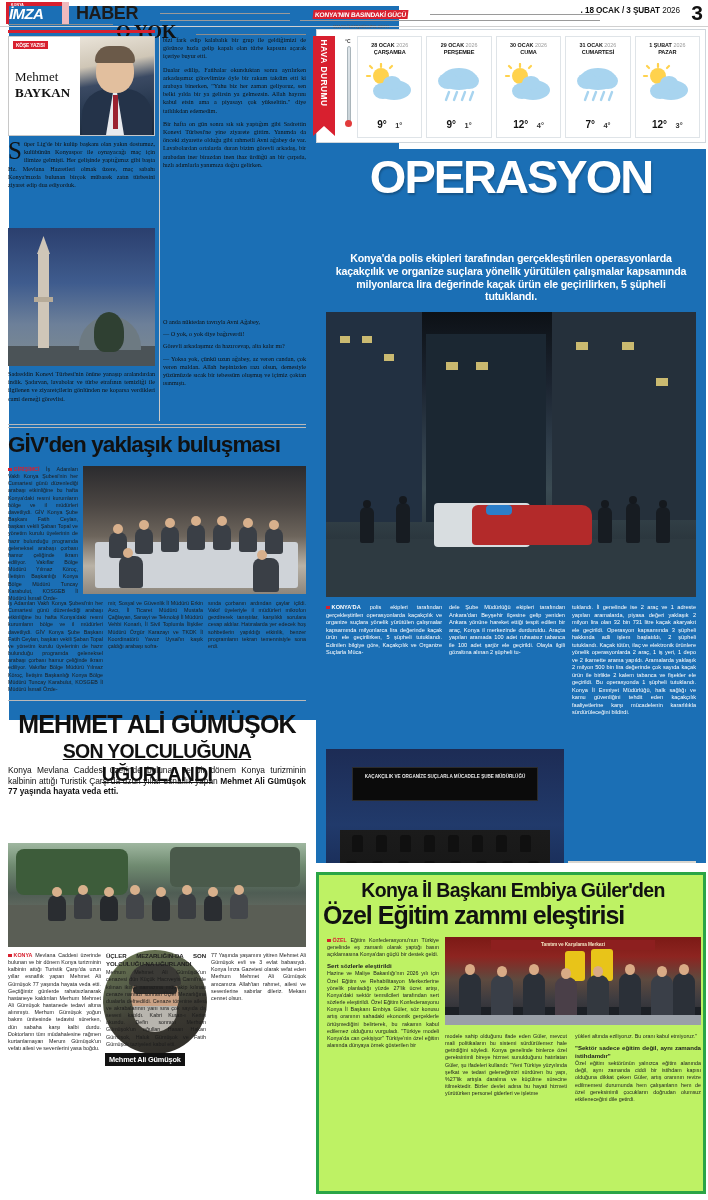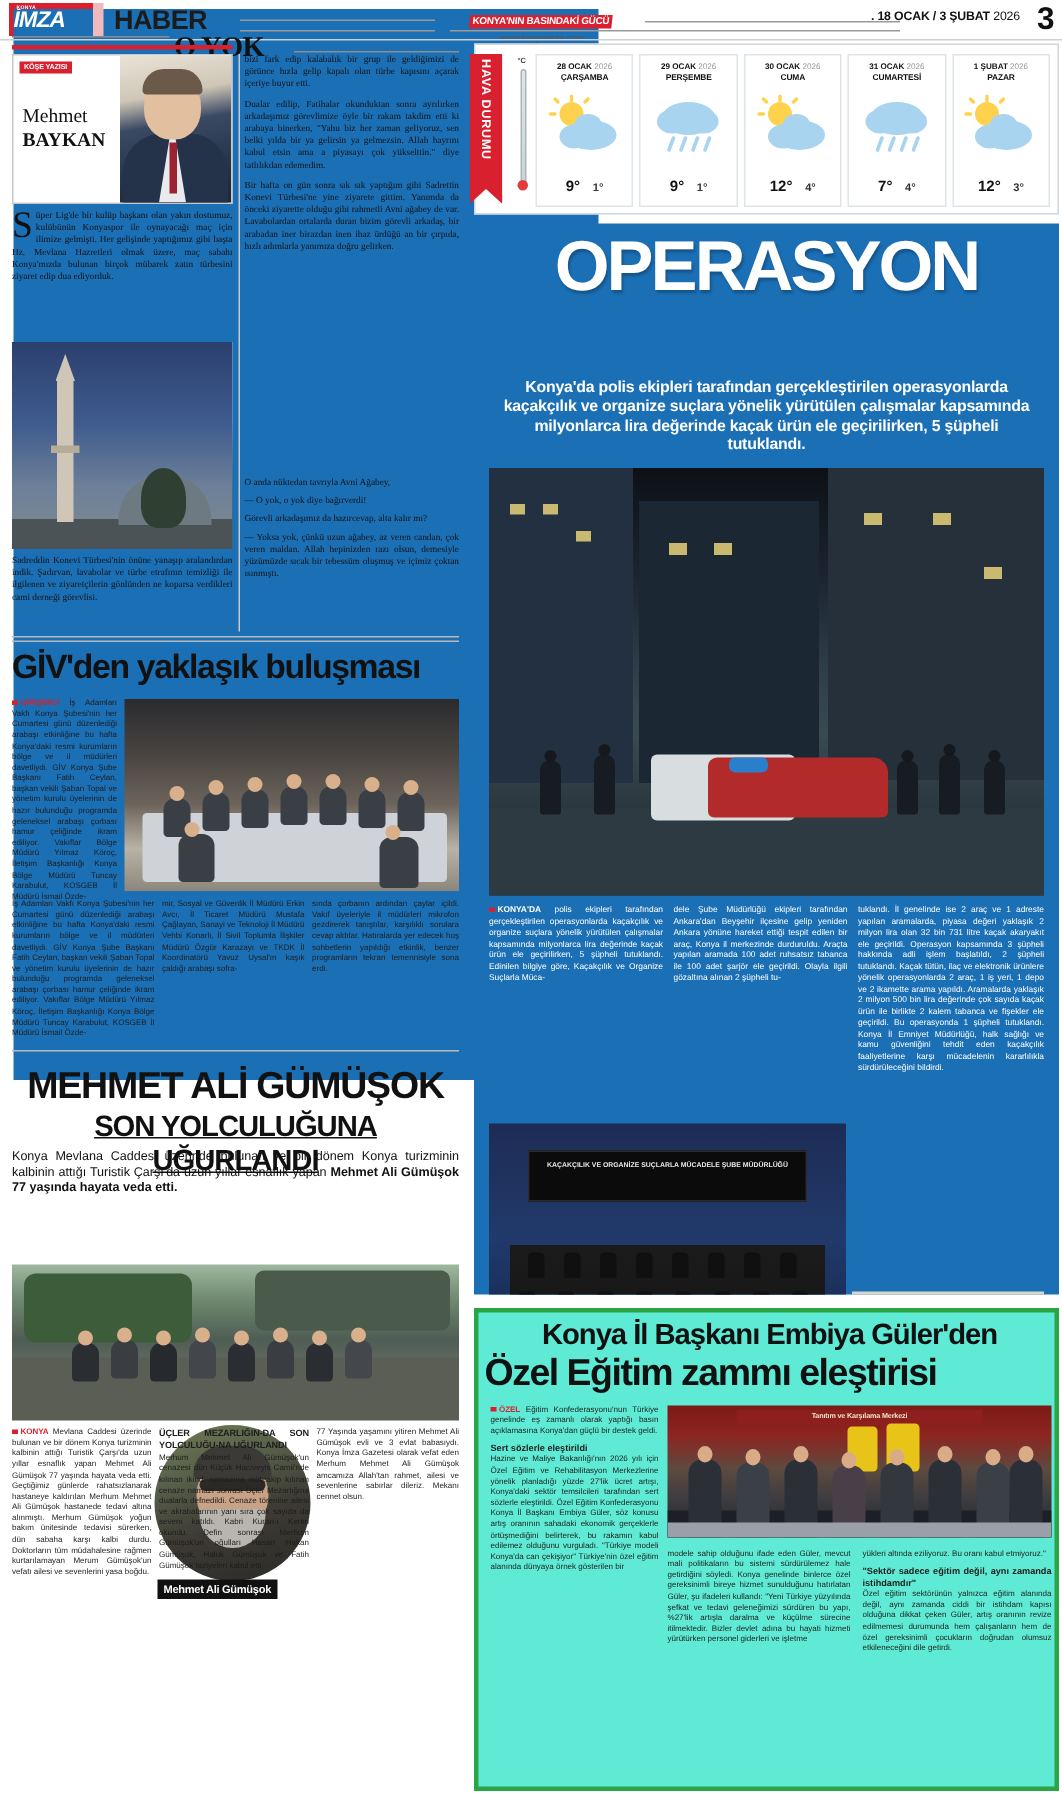--- a/index.html
+++ b/index.html
@@ -167,21 +167,21 @@
   .ns-fig:before{content:"";position:absolute;left:3px;top:-7px;width:8px;height:8px;border-radius:50%;background:#15191e;}
   .ns-amb { position:absolute; bottom:50px; background:#d8dde0; border-radius:4px;}
 
   
   .tb-tbl { position:absolute; left:14px; bottom:22px; right:14px; height:150px; background:linear-gradient(180deg,#1b1b1b,#0d0d0d); }
   .tb-banner { position:absolute; left:26px; top:18px; right:26px; height:34px; background:#0b0b0b; border:1px solid #2b2b2b;}
   .tb-banner span { position:absolute; left:0; right:0; top:6px; text-align:center; color:#e8e8e8; font-size:4.6px; line-height:6px; font-weight:700;}
   .tb-item { position:absolute; width:11px; height:17px; background:#101010; border-radius:3px 3px 1px 1px;}
 
   
-  .green { position:absolute; left:316px; top:872px; width:390px; height:322px; border:3px solid #2aa546; background:#5eead4; }
+  .green { position:absolute; left:316px; top:872px; width:390px; height:322px; border:3px solid #2aa546; background:#bef264; }
   .gr-h1 { position:absolute; left:4px; top:4px; width:380px; text-align:center; font-size:19.5px; font-weight:700; letter-spacing:-0.7px; color:#111;}
   .gr-h2 { position:absolute; left:4px; top:26px; width:380px; text-align:left; font-size:25px; font-weight:900; letter-spacing:-1px; color:#111;}
   .gr-c1 { position:absolute; left:8px; top:62px; width:112px; }
   .gr-photo { position:absolute; left:126px; top:62px; width:256px; height:88px; }
   .gr-c2 { position:absolute; left:126px; top:158px; width:122px; }
   .gr-c3 { position:absolute; left:256px; top:158px; width:126px; }
   .gr-sub { font-weight:900; font-size:6.1px; line-height:8px; display:block; margin-top:4px;}
   .gr-banner { position:absolute; left:46px; top:3px; right:46px; height:10px; background:#8d1f1f; }
   .gr-banner span { display:block; text-align:center; color:#f2e3c0; font-size:4.8px; font-weight:900; line-height:10px; letter-spacing:-0.1px;}
   .gr-fig { position:absolute; bottom:0; width:22px; background:#2b3038; border-radius:9px 9px 0 0; }

